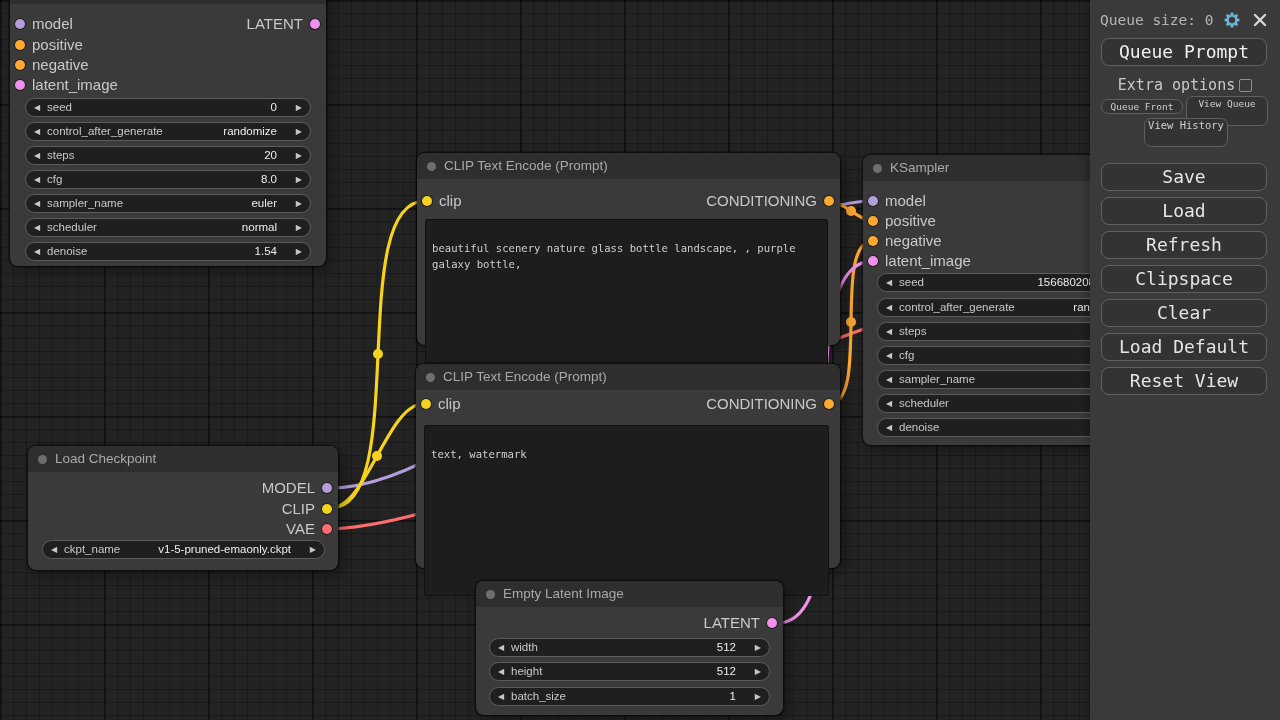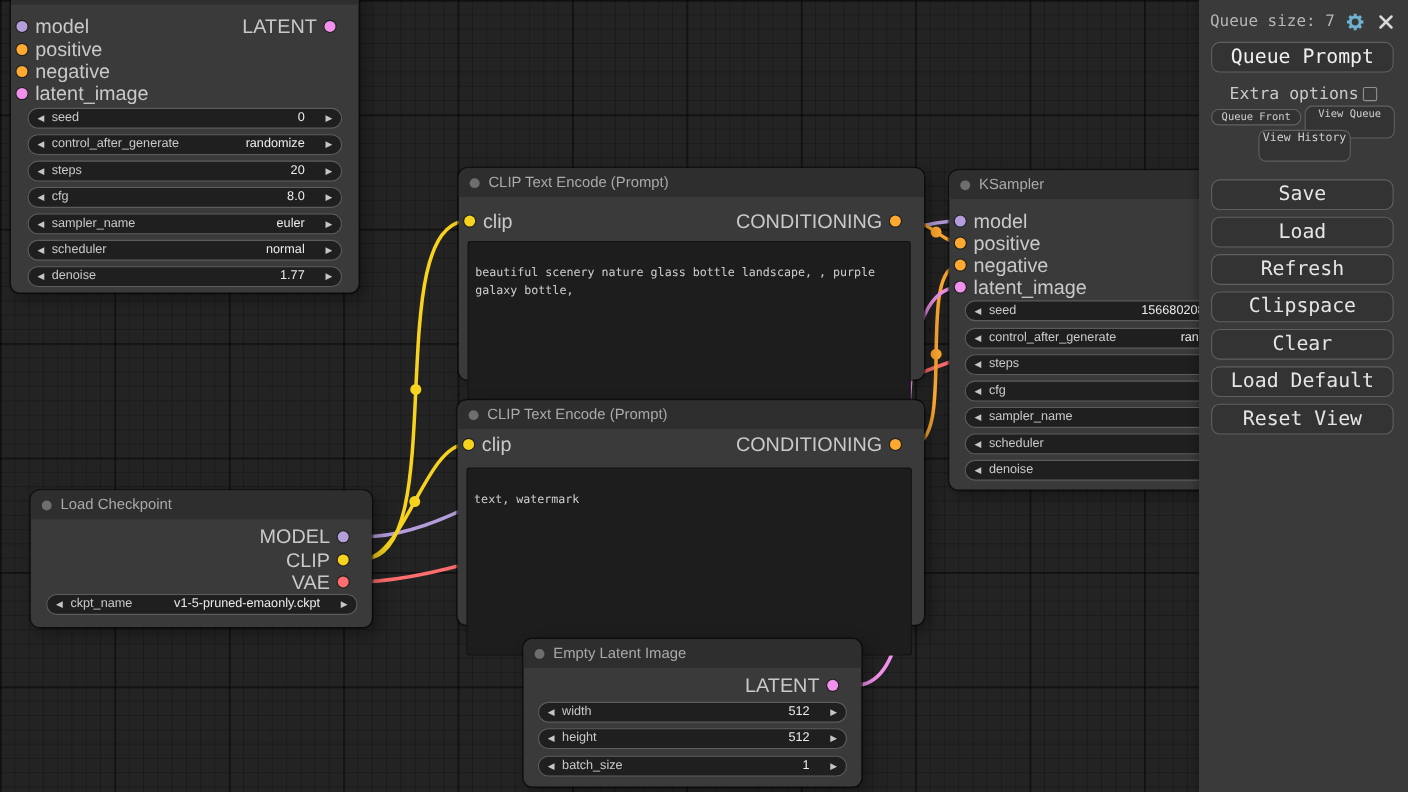--- a/index.html
+++ b/index.html
@@ -15,21 +15,21 @@
     background-size:104px 104px,104px 104px,13px 13px,13px 13px;}
   
   #wires{position:absolute;inset:0;z-index:1;pointer-events:none}
   
   .node{position:absolute;z-index:2;background:#3a3a3a;border-radius:8px;
         box-shadow:0 0 0 1.5px rgba(0,0,0,0.5), 5px 5px 14px rgba(0,0,0,0.35)}
   .ntitle{height:26px;background:#2e2e2e;border-radius:8px 8px 0 0;color:#a9a9a9;
           font-size:13.5px;line-height:26px;padding-left:27px;position:relative;
           white-space:nowrap;overflow:hidden}
   .ndot{position:absolute;left:10px;top:8.5px;width:9px;height:9px;border-radius:50%;background:#6e6e6e}
-  .prow{position:absolute;left:0;right:16px;height:16px;line-height:16px;font-size:18px;color:#c9c9c9}
+  .prow{position:absolute;left:0;right:1px;height:16px;line-height:16px;font-size:15px;color:#c9c9c9}
   .pdot{position:absolute;width:10px;height:10px;border-radius:50%;top:3px;
         box-shadow:0 0 0 1px rgba(0,0,0,0.45)}
   .in  .pdot{left:5px}   .in  .plabel{position:absolute;left:22px}
   .out .pdot{right:5px}  .out .plabel{position:absolute;right:22px}
   .c-model{background:#b39ddb}.c-cond{background:#ffa931}.c-latent{background:#f291ec}
   .c-clip{background:#f7d31e}.c-vae{background:#ff6e6e}
   .widget{position:absolute;height:17px;background:#1f1f1f;border:1px solid #5c5c5c;
           border-radius:10px;font-size:11.5px;line-height:16px;white-space:nowrap;overflow:hidden}
   .warr{position:absolute;top:1px;font-size:8px;color:#c6c6c6}
   .warr.l{left:8px}.warr.r{right:8px}
@@ -136,21 +136,21 @@
     </div>
   <div class="widget" style="top:239.5px">
       <span class="warr l">◀</span>
       <span class="wlabel">scheduler</span>
       <span class="wvalue">normal</span>
       <span class="warr r">▶</span>
     </div>
   <div class="widget" style="top:263.5px">
       <span class="warr l">◀</span>
       <span class="wlabel">denoise</span>
-      <span class="wvalue">1.77</span>
+      <span class="wvalue">1.54</span>
       <span class="warr r">▶</span>
     </div>
 </div>
 
 <div class="node" style="left:417px;top:153px;width:423px;height:192px">
   <div class="ntitle">
     <span class="ndot"></span>
     <span>CLIP Text Encode (Prompt)</span>
   </div>
   <div class="prow in" style="top:40px">
@@ -293,21 +293,21 @@
     </div>
   <div class="widget" style="top:105.5px">
       <span class="warr l">◀</span>
       <span class="wlabel">batch_size</span>
       <span class="wvalue">1</span>
       <span class="warr r">▶</span>
     </div>
 </div>
 
 <div id="sidebar">
-  <div id="queueSize" class="sb-abs">Queue size: 7</div>
+  <div id="queueSize" class="sb-abs">Queue size: 0</div>
   <svg class="sb-abs" style="left:133px;top:11px" width="18" height="18" viewBox="0 0 24 24">
     <g stroke="#6fb3d2" stroke-width="3.6" fill="none">
       <circle cx="12" cy="12" r="6"></circle>
       <path d="M12 2v4M12 18v4M2 12h4M18 12h4M4.9 4.9l2.9 2.9M16.2 16.2l2.9 2.9M19.1 4.9l-2.9 2.9M7.8 16.2l-2.9 2.9"></path>
     </g>
     <circle cx="12" cy="12" r="2.6" fill="#3a3a3a" stroke="none"></circle>
   </svg>
   <svg class="sb-abs" style="left:163px;top:13px" width="14" height="14" viewBox="0 0 14 14">
     <path d="M2 2 L12 12 M12 2 L2 12" stroke="#d9d9d9" stroke-width="2.3" stroke-linecap="round"></path>
   </svg>

